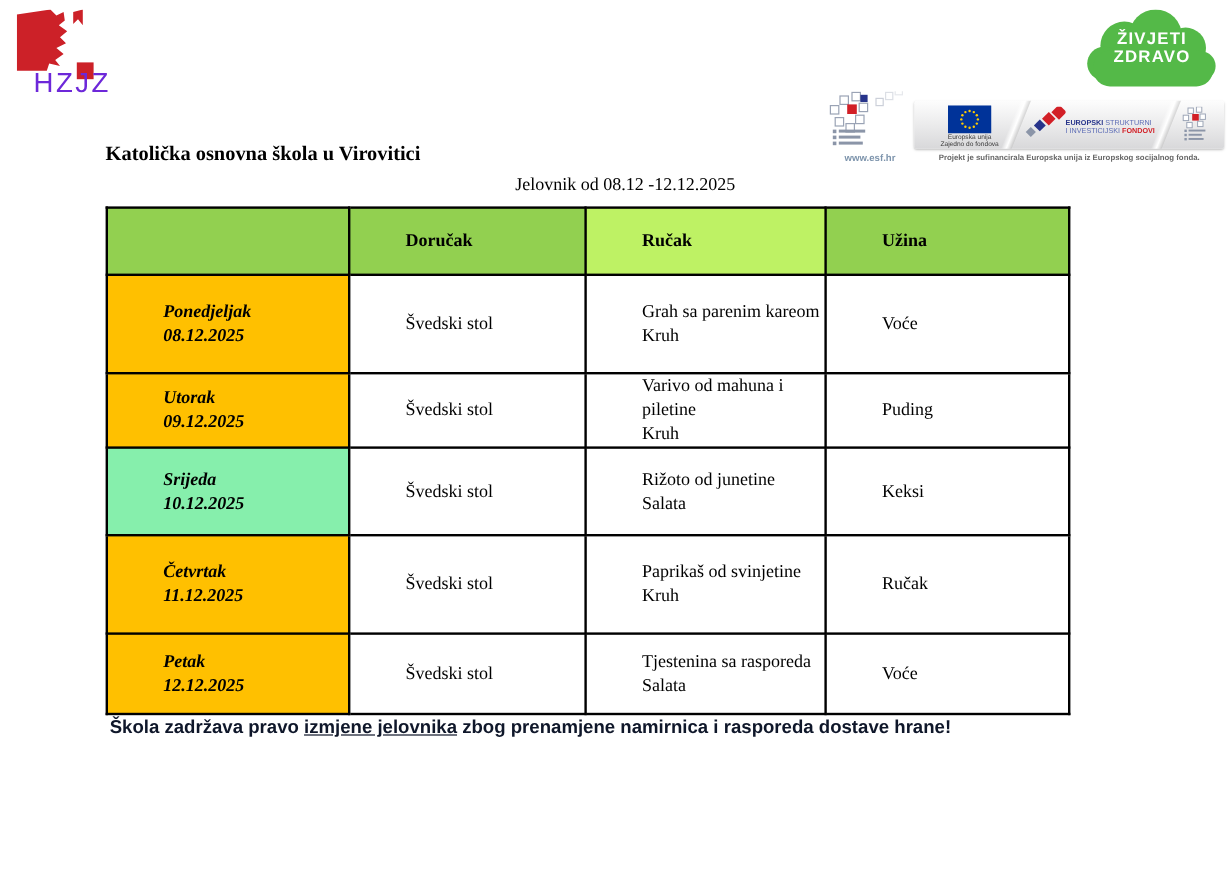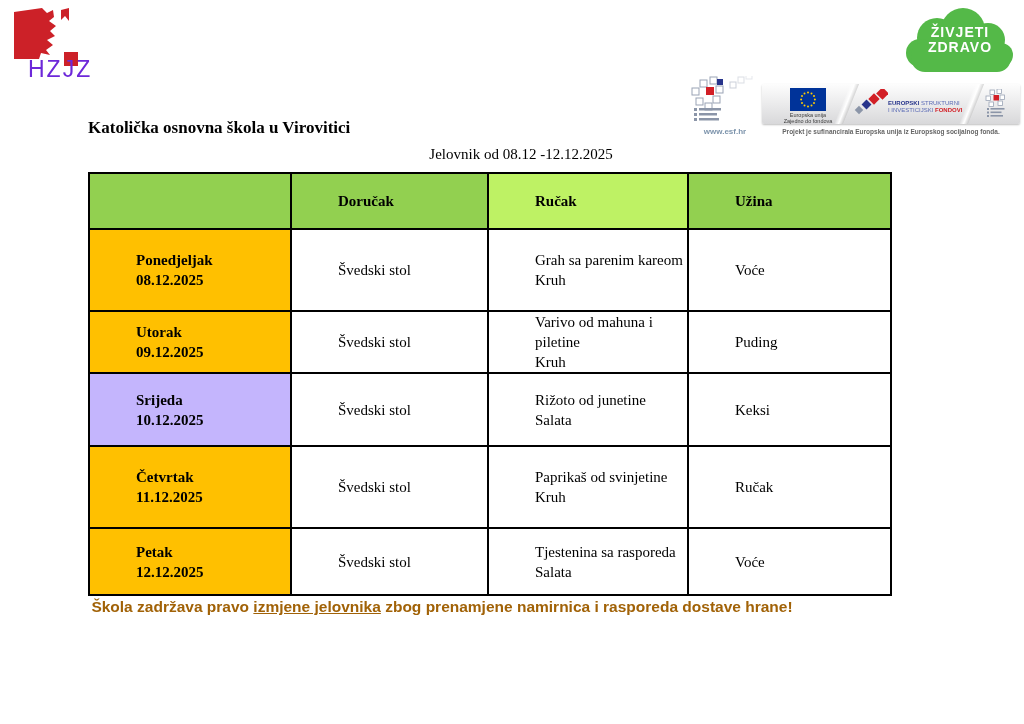--- a/index.html
+++ b/index.html
@@ -44,25 +44,25 @@
   
   .doc-title { position: absolute; left: 88px; top: 118px; font-size: 17px; font-weight: bold; }
   .doc-subtitle { position: absolute; left: 120px; top: 146px; width: 802px; text-align: center; font-size: 15px; }
 
   
   table.menu { position: absolute; left: 88px; top: 172px; width: 802px;
                border-collapse: collapse; table-layout: fixed; }
   table.menu td { border: 2px solid #000; vertical-align: middle; text-align: left;
                   font-size: 15px; line-height: 20px; background: #fff; padding-left: 46px; }
   table.menu tr.hdr td { height: 56px; font-weight: bold; }
-  td.day { text-align: left; padding-left: 8px; font-weight: bold; line-height: 18px; }
+  td.day { text-align: left; padding-left: 8px; font-weight: bold; line-height: 18px; font-style: italic; }
 
   
   .footer-note { position: absolute; left: 0; top: 598px; width: 884px; text-align: center;
-                 font-family: "Liberation Sans", sans-serif; font-size: 15.5px; font-weight: bold; color: #a16207; }
+                 font-family: "Liberation Sans", sans-serif; font-size: 15.5px; font-weight: bold; color: #0f172a; }
   .footer-note .u { text-decoration: underline; }
 </style>
 </head>
 <body>
 
 <div class="hzjz-logo">
   <svg width="110" height="66" viewBox="0 0 110 66">
     <path fill="#cc2128" d="M0,4 L28,0 L33,5 L39,2 L40,9 L35,13 L42,18 L36,23 L41,28 L33,32 L39,37 L32,42 L36,47 L27,45 L25,51 L0,51 Z"></path>
     <path fill="#cc2128" d="M47,2 L55,0 L55,13 L51,8 L47,12 Z"></path>
     <rect fill="#cc2128" x="50" y="44" width="14" height="14"></rect>
@@ -222,21 +222,21 @@
     </td>
     <td>Švedski stol</td>
     <td>
       <div>Varivo od mahuna i piletine</div>
       <div>Kruh</div>
     </td>
     <td>Puding</td>
   </tr>
 
   <tr style="height:73px">
-    <td class="day" style="background:#c4b5fd">
+    <td class="day" style="background:#86efac">
       <div>Srijeda</div>
       <div>10.12.2025</div>
     </td>
     <td>Švedski stol</td>
     <td>
       <div>Rižoto od junetine</div>
       <div>Salata</div>
     </td>
     <td>Keksi</td>
   </tr>

